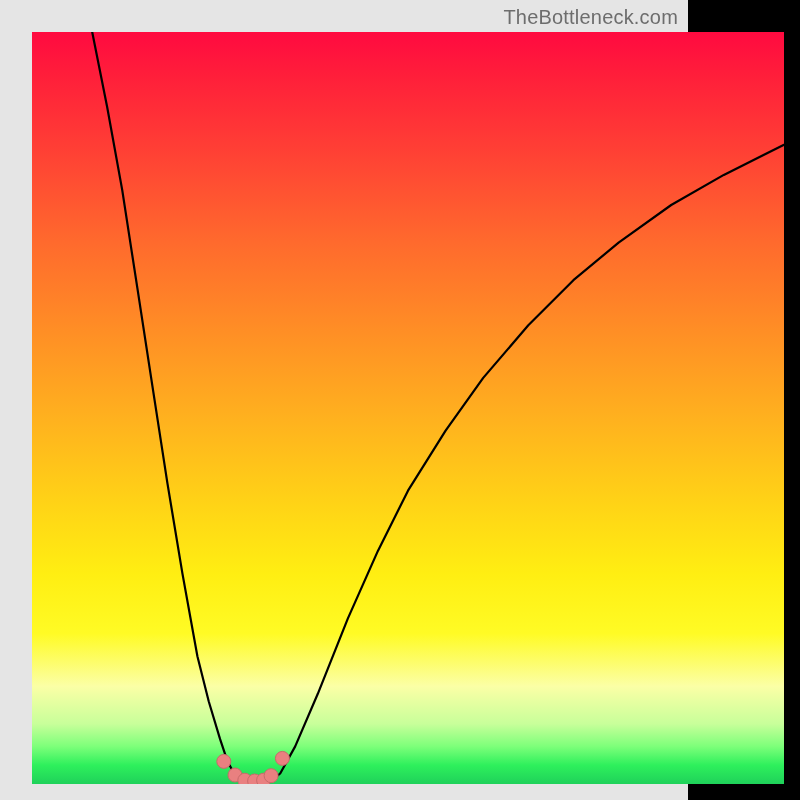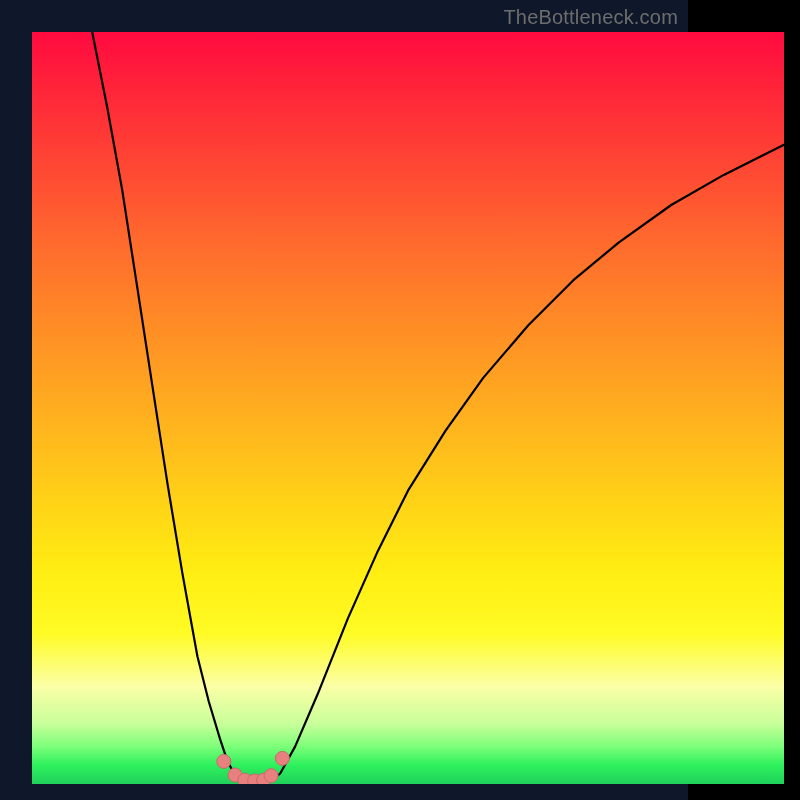--- a/index.html
+++ b/index.html
@@ -8,21 +8,21 @@
     width: 800px;
     height: 800px;
     overflow: hidden;
     background: #000;
     font-family: Arial, Helvetica, sans-serif;
   }
   .stage {
     position: relative;
     width: 688px;
     height: 800px;
-    background: #0f172a;
+    background: #e5e5e5;
   }
   .plot {
     position: absolute;
     left: 32px;
     top: 32px;
     width: 752px;
     height: 752px;
     overflow: hidden;
   }
   .gradient {

